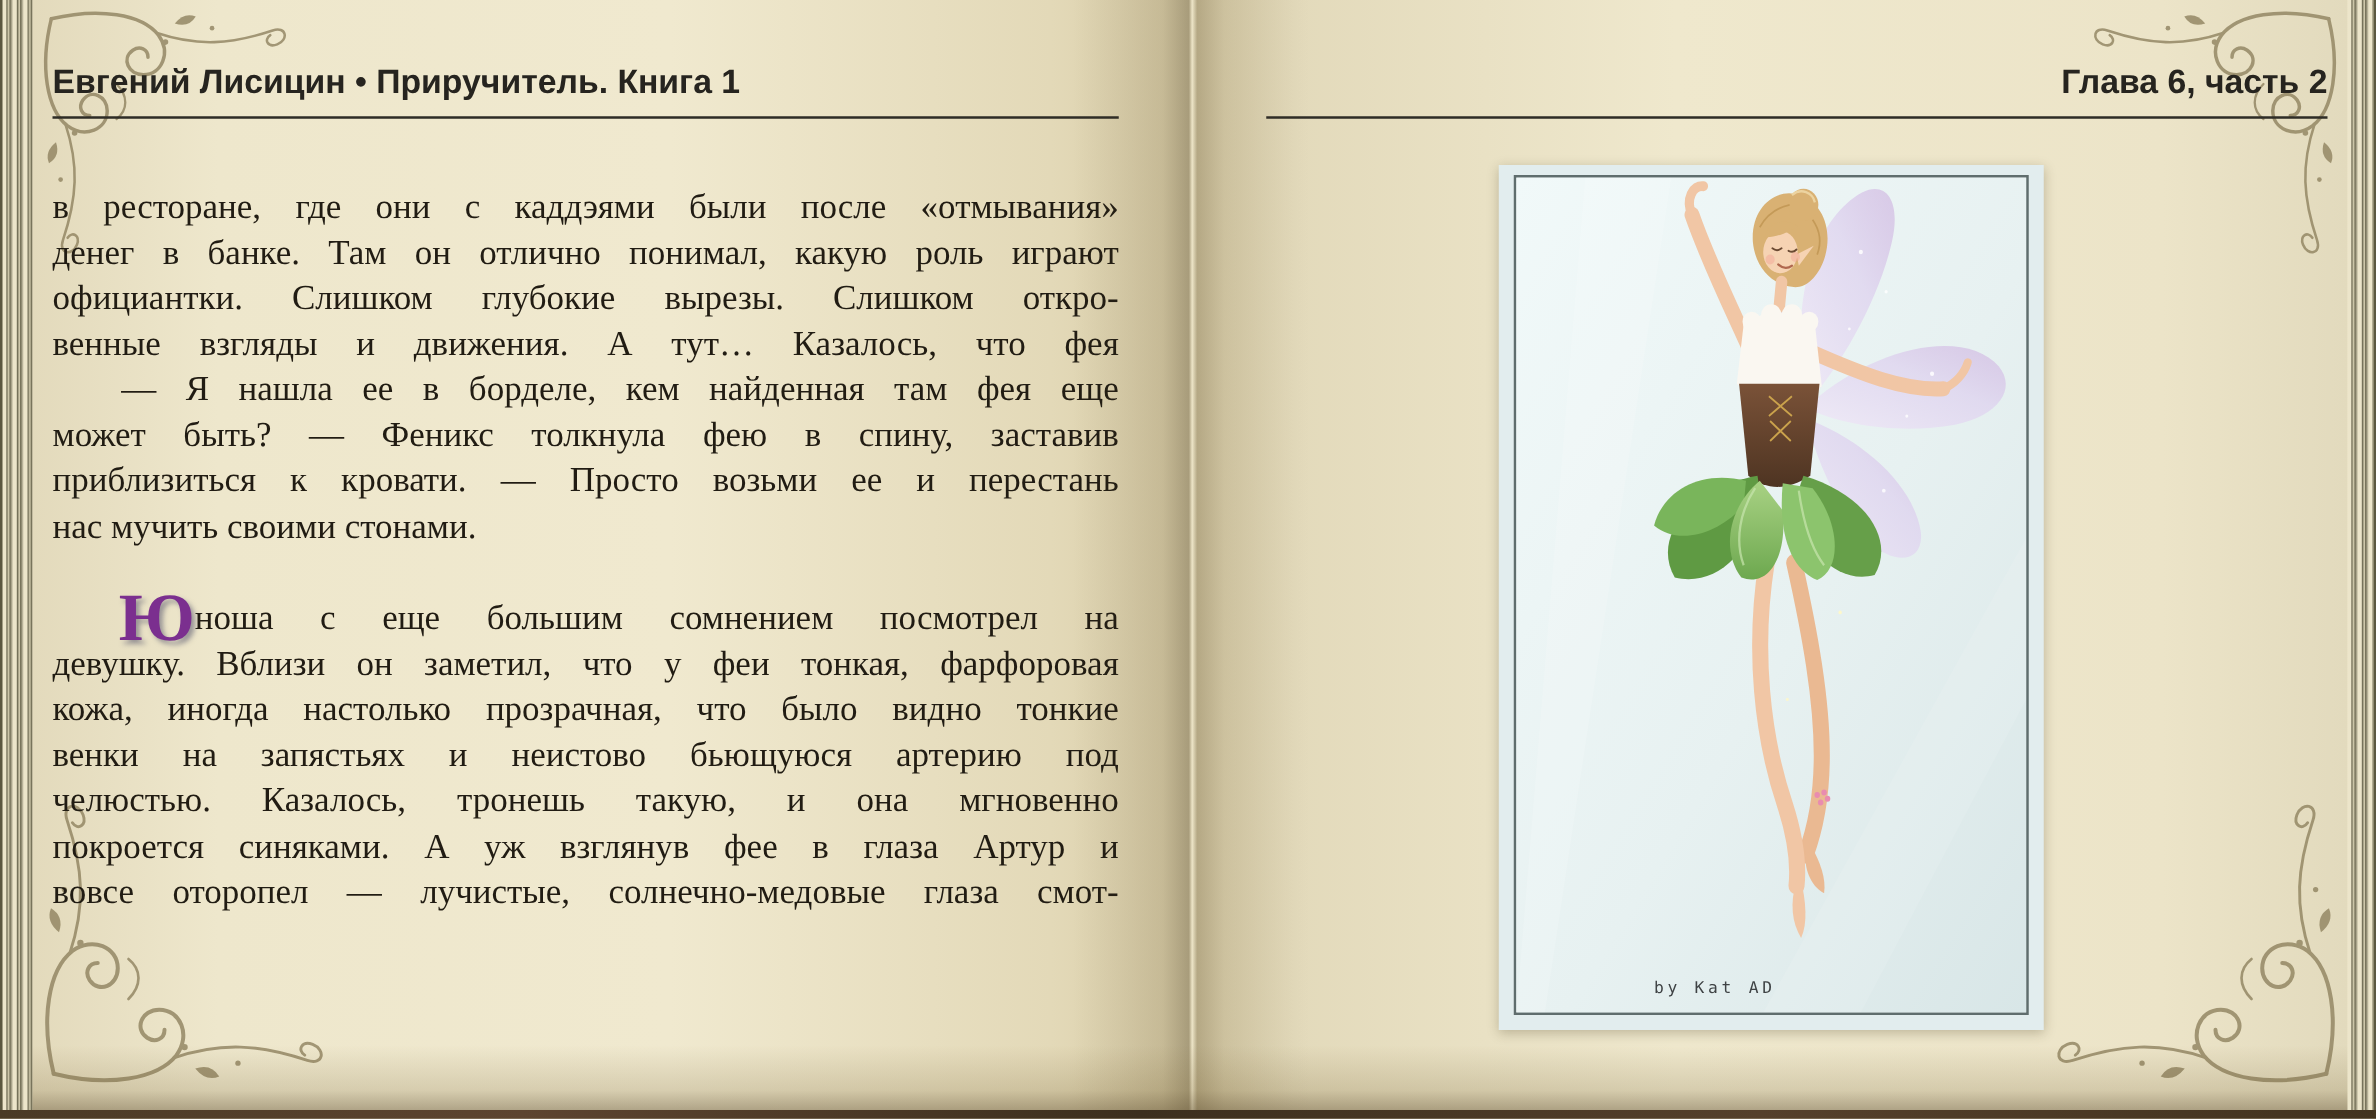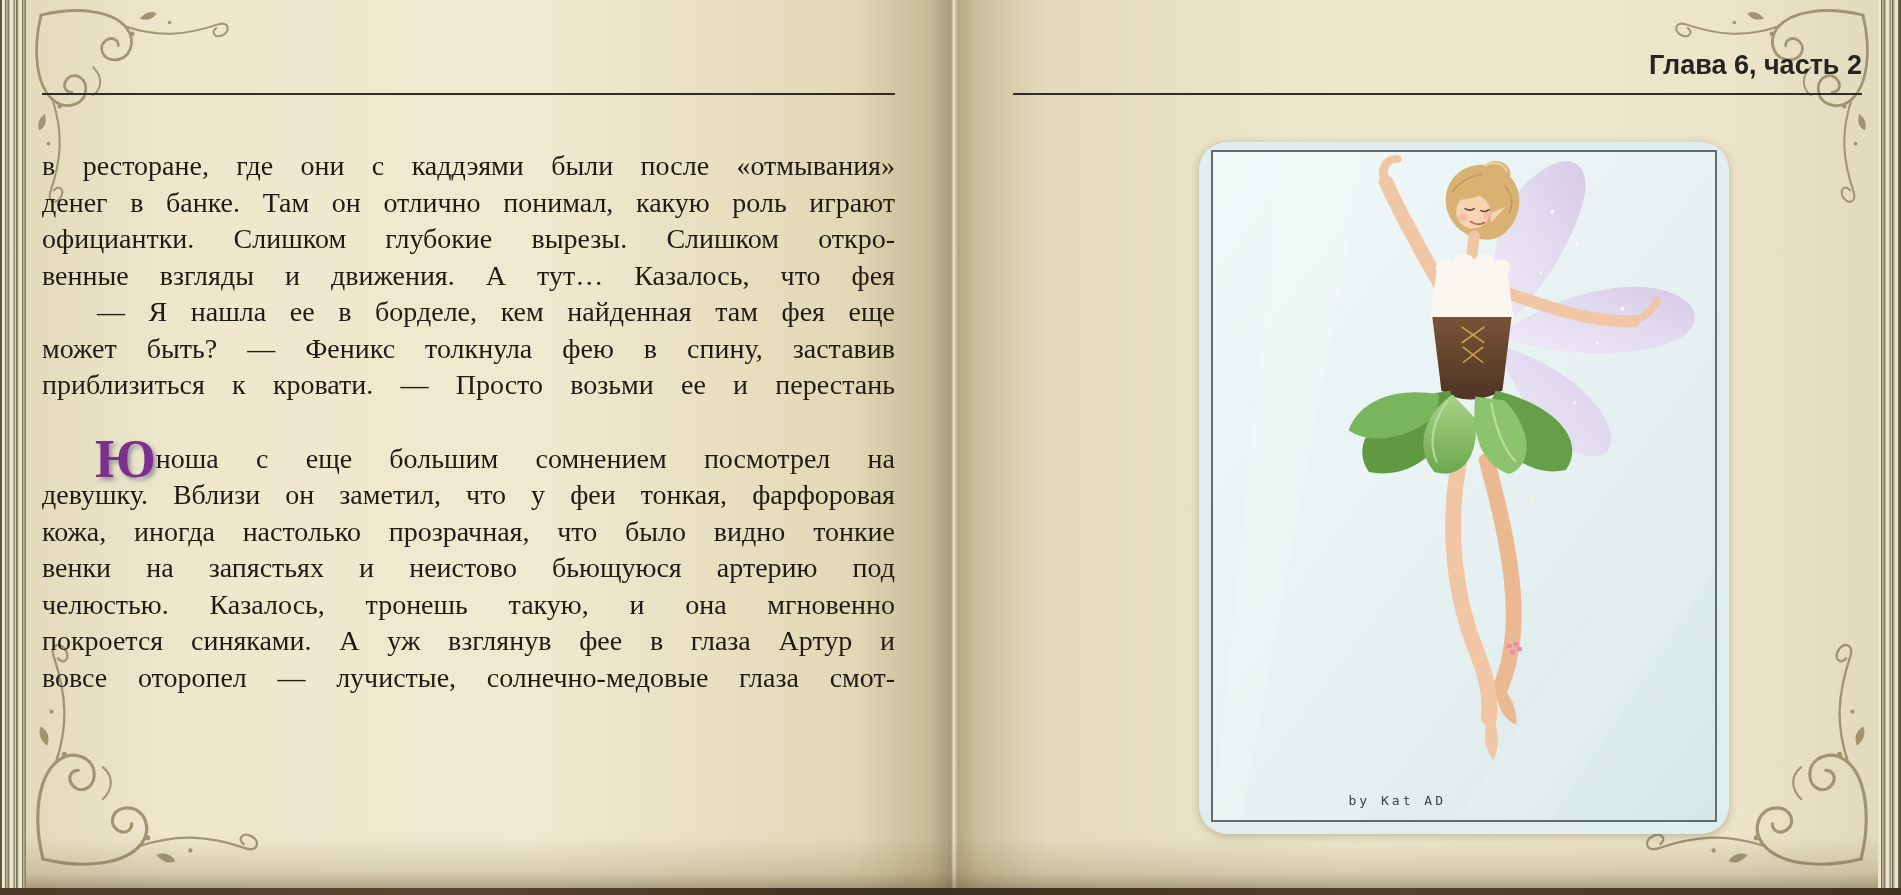--- a/index.html
+++ b/index.html
@@ -76,22 +76,22 @@
 
   
   .orn { position: absolute; opacity: 0.78; z-index: 2; pointer-events: none; }
   .orn.tl { left: 2px; top: 2px; width: 205px; height: 205px; }
   .orn.bl { left: 2px; bottom: 14px; width: 235px; height: 235px; transform: scale(1,-1); }
   .orn.tr { right: 2px; top: 2px; width: 205px; height: 205px; transform: scale(-1,1); }
   .orn.br { right: 2px; bottom: 14px; width: 235px; height: 235px; transform: scale(-1,-1); }
 
   
   .illustration-frame {
-    position: absolute; left: 247px; top: 142px; width: 530px; height: 692px; z-index: 2;
-    background: #e2edee; box-shadow: 0 2px 9px rgba(60,50,20,0.28); border-radius: 28px;
+    position: absolute; left: 247px; top: 132px; width: 436px; height: 692px; z-index: 2;
+    background: #e2edee; box-shadow: 0 2px 9px rgba(60,50,20,0.28);
   }
   .illustration-inner {
     position: absolute; left: 12px; top: 8px; right: 12px; bottom: 12px;
     border: 2px solid #5f6d6d; overflow: hidden; background: #ecf5f5;
   }
   .illustration-inner svg { display: block; width: 100%; height: 100%; }
   .signature {
     position: absolute; left: 27%; bottom: 12px; z-index: 3;
     font-family: "DejaVu Sans Mono", monospace; font-size: 13px;
     letter-spacing: 3px; color: #3f4345; white-space: nowrap;
@@ -130,32 +130,34 @@
         <path d="M26,104 C38,140 36,168 24,204 C20,216 32,218 36,208 C39,200 32,196 28,202" stroke-width="2.2"></path>
         <path d="M70,70 C80,80 80,92 70,100" stroke-width="2"></path>
         <path d="M120,18 q8,-10 18,-6 q-6,10 -18,6" fill="#8d805d" stroke="none"></path>
         <path d="M18,120 q-10,8 -6,18 q10,-6 6,-18" fill="#8d805d" stroke="none"></path>
         <circle cx="112" cy="34" r="2.4" fill="#8d805d" stroke="none"></circle>
         <circle cx="34" cy="112" r="2.4" fill="#8d805d" stroke="none"></circle>
         <circle cx="152" cy="22" r="2" fill="#8d805d" stroke="none"></circle>
         <circle cx="22" cy="152" r="2" fill="#8d805d" stroke="none"></circle>
       </g>
     </svg>
+    <div class="page-header">Евгений Лисицин • Приручитель. Книга 1</div>
     <div class="header-rule"></div>
     <div class="text-column">
         <div class="paragraph">
           <div class="line">в ресторане, где они с каддэями были после «отмывания»</div>
           <div class="line">денег в банке. Там он отлично понимал, какую роль играют</div>
           <div class="line">официантки. Слишком глубокие вырезы. Слишком откро-</div>
           <div class="line">венные взгляды и движения. А тут… Казалось, что фея</div>
         </div>
         <div class="paragraph indented">
           <div class="line">— Я нашла ее в борделе, кем найденная там фея еще</div>
           <div class="line">может быть? — Феникс толкнула фею в спину, заставив</div>
           <div class="line">приблизиться к кровати. — Просто возьми ее и перестань</div>
+          <div class="line last">нас мучить своими стонами.</div>
         </div>
         <div class="paragraph has-dropcap">
           <div class="line"><span class="dropcap">Ю</span>ноша с еще большим сомнением посмотрел на</div>
           <div class="line">девушку. Вблизи он заметил, что у феи тонкая, фарфоровая</div>
           <div class="line">кожа, иногда настолько прозрачная, что было видно тонкие</div>
           <div class="line">венки на запястьях и неистово бьющуюся артерию под</div>
           <div class="line">челюстью. Казалось, тронешь такую, и она мгновенно</div>
           <div class="line">покроется синяками. А уж взглянув фее в глаза Артур и</div>
           <div class="line">вовсе оторопел — лучистые, солнечно-медовые глаза смот-</div>
         </div>

